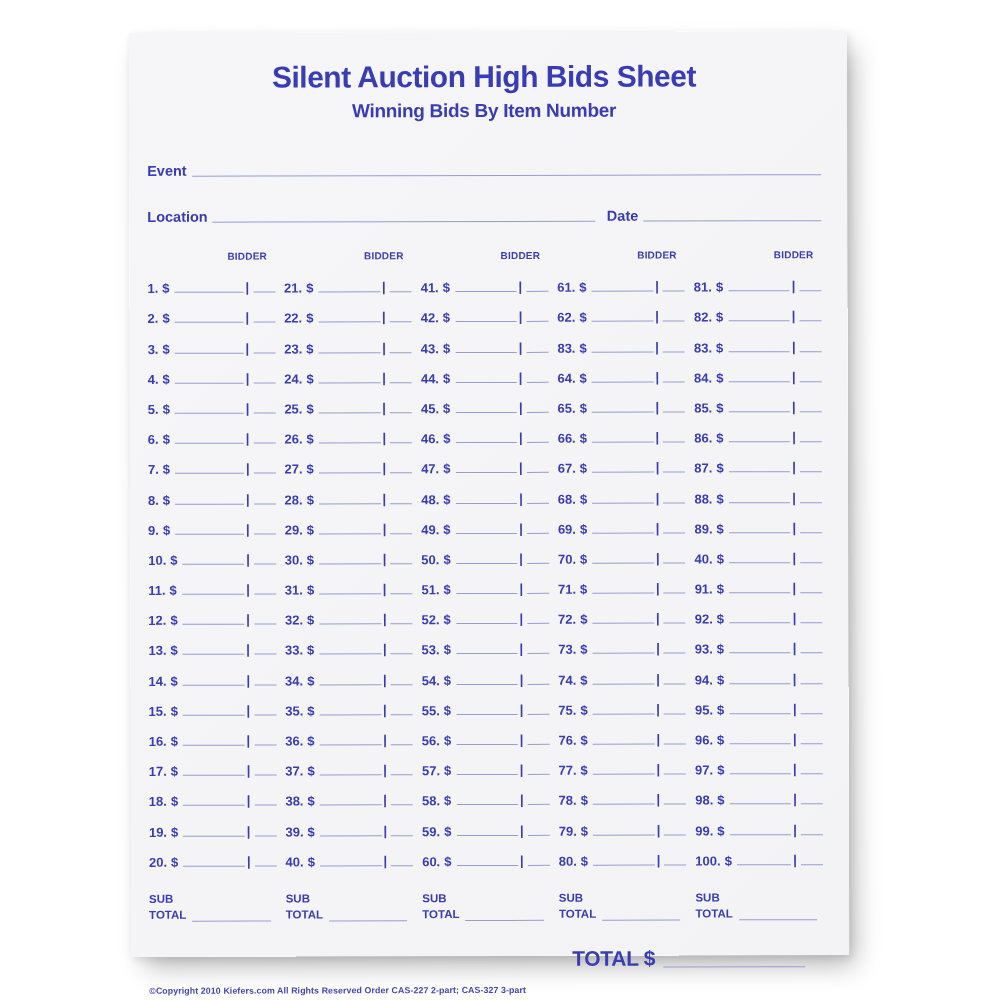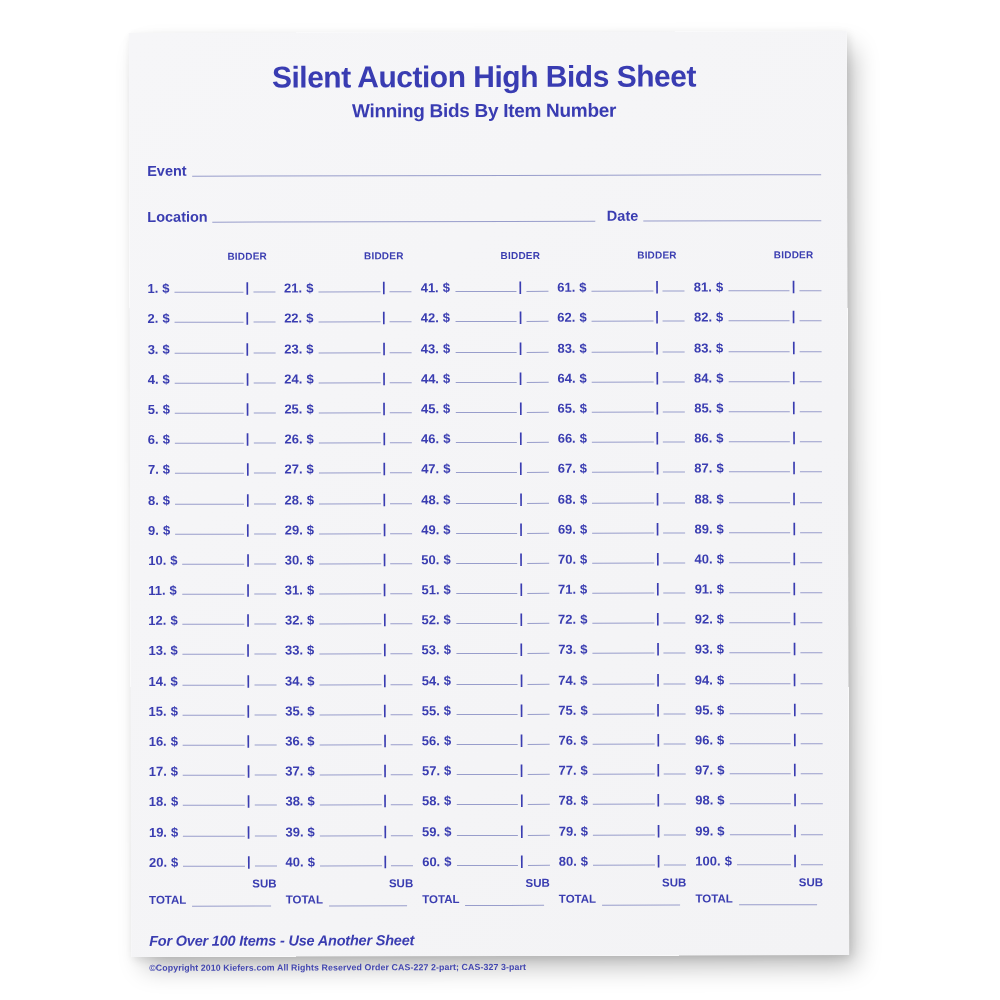--- a/index.html
+++ b/index.html
@@ -38,21 +38,21 @@
   }
   .item-row{
     display:flex;align-items:flex-end;height:30.2px;
     font-weight:bold;font-size:13px;white-space:nowrap;
   }
   .num{flex:0 0 auto;}
   .cur{margin-left:4px;}
   .l-long{flex:1;border-bottom:1.2px solid #989dcb;height:1px;margin:0 2px 3px 5px;min-width:20px;}
   .bar{font-weight:bold;margin-bottom:1px;}
   .l-short{flex:0 0 22px;border-bottom:1.2px solid #989dcb;height:1px;margin:0 0 3px 4px;}
-  .subtotal{margin-top:6px;font-weight:bold;font-size:11.5px;line-height:1.45;text-align:right;}
+  .subtotal{margin-top:21px;font-weight:bold;font-size:11.5px;line-height:1.45;}
   .subtotal .st-row{display:flex;align-items:flex-end;}
   .subtotal .st-line{flex:1;border-bottom:1.2px solid #989dcb;height:1px;margin:0 6px 2px 6px;}
   .footer-row{display:flex;align-items:flex-end;margin-top:24px;}
   .overflow-note{font-weight:bold;font-style:italic;font-size:14.5px;letter-spacing:-0.2px;}
   .total-group{display:flex;align-items:flex-end;margin-left:auto;margin-right:18px;}
   .total-label{font-weight:bold;font-size:21px;letter-spacing:-0.3px;}
   .total-line{width:142px;border-bottom:1.4px solid #989dcb;height:1px;margin:0 0 3px 8px;}
   .copyright{margin-top:14px;font-weight:bold;font-size:8.8px;letter-spacing:0.1px;color:#4347b0;}
 </style>
 </head>
@@ -832,18 +832,21 @@
           <div>SUB</div>
           <div class="st-row">
             <span>TOTAL</span>
             <span class="st-line"></span>
           </div>
         </div>
       </div>
     </div>
 
   <div class="footer-row">
-    <span class="overflow-note">For Over 100 Items - Use Another Sheet</span>
+    <span class="total-group">
+      <span class="total-label">TOTAL $</span>
+      <span class="total-line"></span>
+    </span>
   </div>
 
   <div class="copyright">©Copyright 2010 Kiefers.com   All Rights Reserved  Order CAS-227 2-part; CAS-327 3-part</div>
 
 </div>
 
 </body></html>

